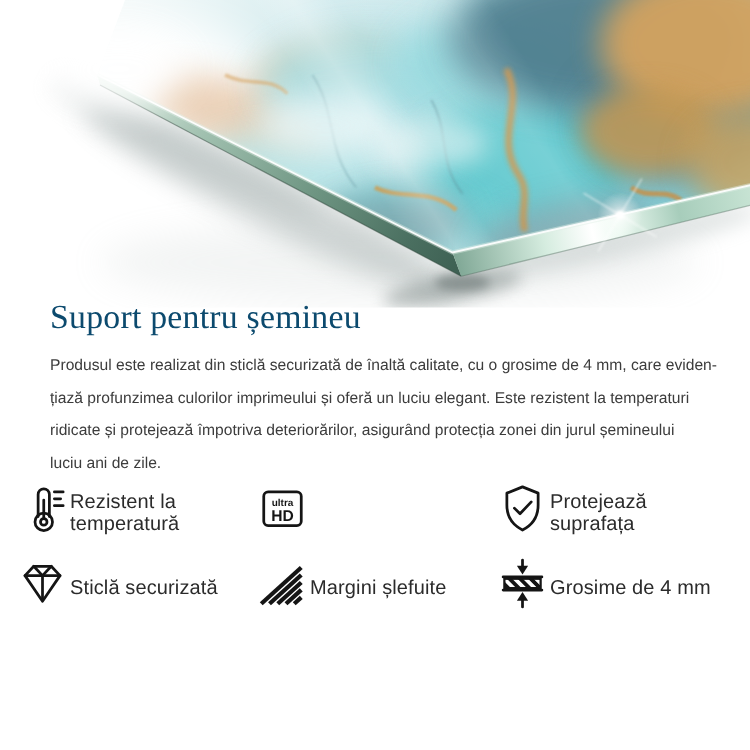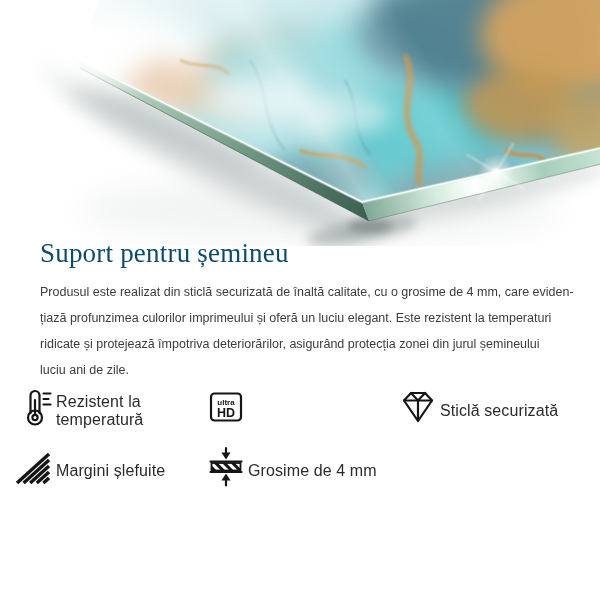--- a/index.html
+++ b/index.html
@@ -195,20 +195,29 @@
     <div class="feature">
       <div class="f-icon">
         <svg width="44" height="44" viewBox="0 0 44 44">
           <rect class="ic" x="7" y="8.5" width="30" height="27" rx="3.5" stroke-width="2.6"></rect>
           <text class="ic-txt" x="22" y="19.5" font-size="8">ultra</text>
           <text class="ic-txt" x="22" y="32" font-size="12.5">HD</text>
         </svg>
       </div>
     </div>
 
+    <div class="feature">
+      <div class="f-icon">
+        <svg width="44" height="44" viewBox="0 0 44 44">
+          <path class="ic" stroke-width="2.4" d="M22,4.5 L34.5,9.5 V19 C34.5,29.5 29,35.5 22,39 C15,35.5 9.5,29.5 9.5,19 V9.5 Z"></path>
+          <polyline class="ic" stroke-width="2.4" points="15.5,21.5 20,26 29,16.5"></polyline>
+        </svg>
+      </div>
+      <div class="f-label">Protejează suprafața</div>
+    </div>
 
     <div class="feature">
       <div class="f-icon">
         <svg width="44" height="44" viewBox="0 0 44 44">
           <path class="ic" d="M15,8 L29,8 L36,15.5 L22,36 L8,15.5 Z"></path>
           <line class="ic" x1="8" y1="15.5" x2="36" y2="15.5" stroke-width="1.8"></line>
           <polyline class="ic" stroke-width="1.8" points="15,8 22,15.5 29,8"></polyline>
           <line class="ic" x1="22" y1="15.5" x2="22" y2="35" stroke-width="1.6"></line>
         </svg>
       </div>

